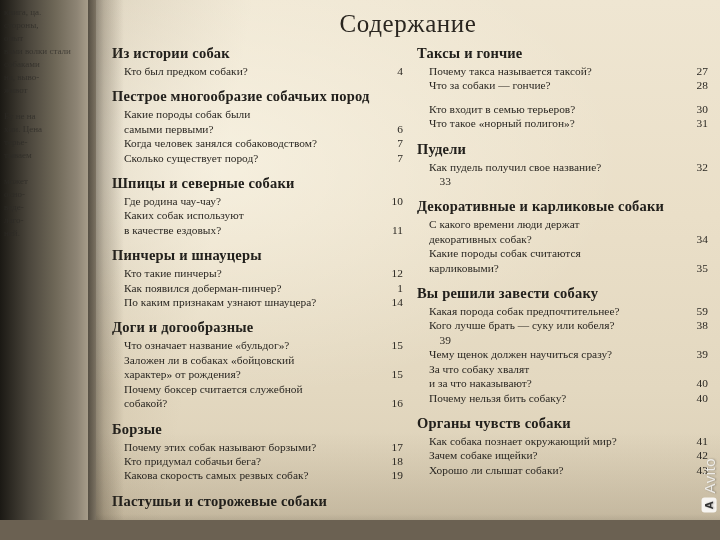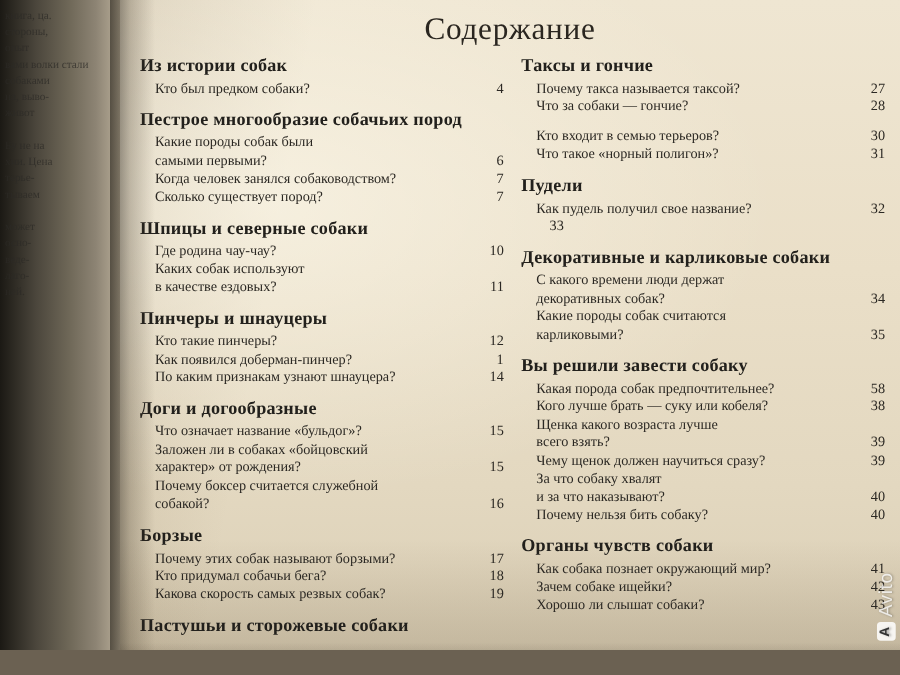--- a/index.html
+++ b/index.html
@@ -317,29 +317,27 @@
             <div class="entry">
               <span class="txt">Какие породы собак считаются
 карликовыми?</span>
               <span class="pg multi">35</span>
             </div>
           </div>
           <div class="sec">
             <div class="sec-title">Вы решили завести собаку</div>
             <div class="entry">
               <span class="txt">Какая порода собак предпочтительнее?</span>
-              <span class="pg">58</span>
+              <span class="pg">59</span>
             </div>
             <div class="entry">
               <span class="txt">Кого лучше брать — суку или кобеля?</span>
               <span class="pg">38</span>
             </div>
             <div class="entry">
-              <span class="txt">Щенка какого возраста лучше
-всего взять?</span>
               <span class="pg multi">39</span>
             </div>
             <div class="entry">
               <span class="txt">Чему щенок должен научиться сразу?</span>
               <span class="pg">39</span>
             </div>
             <div class="entry">
               <span class="txt">За что собаку хвалят
 и за что наказывают?</span>
               <span class="pg multi">40</span>

